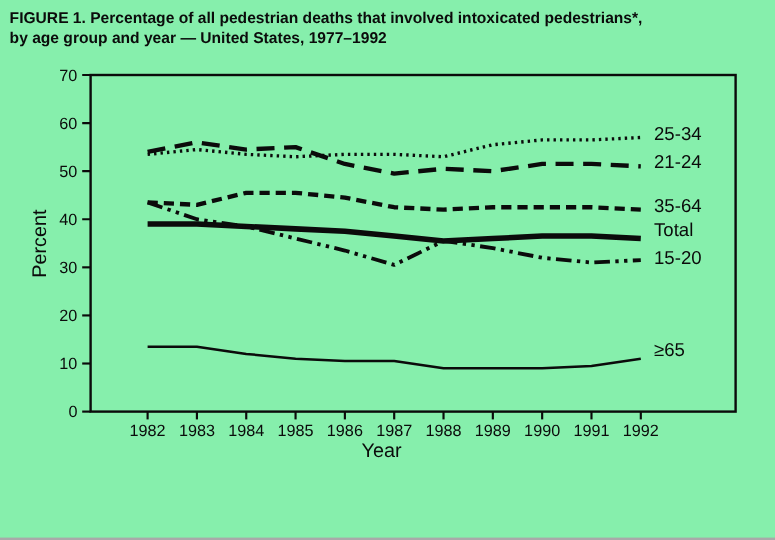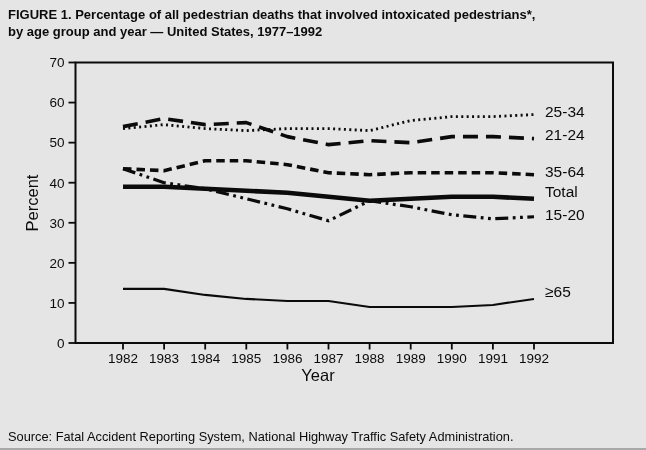--- a/index.html
+++ b/index.html
@@ -1,17 +1,17 @@
 <!DOCTYPE html>
 <html><head>
 <meta charset="utf-8">
 <style>
   html,body{margin:0;padding:0;background:#fff;}
   .page{
-    position:relative;width:646px;height:450px;background:#e5e5e5;
+    position:relative;width:646px;height:450px;background:#86efac;
     font-family:"Liberation Sans",sans-serif;color:#0b0b0b;overflow:hidden;
   }
   .fig-title{
     position:absolute;left:8px;top:6px;width:634px;
     font-size:13px;font-weight:bold;line-height:17px;letter-spacing:0;
   }
   .fig-title .tline{display:block;}
   #chart-svg{position:absolute;left:0;top:40px;}
   .footnote{
     position:absolute;left:8px;top:398px;font-size:12.8px;
@@ -82,15 +82,14 @@
       <polyline points="123,168.68928571428572 164.1,170.69285714285712 205.2,160.67499999999998 246.3,160.67499999999998 287.4,164.68214285714288 328.5,172.69642857142858 369.6,174.70000000000002 410.7,172.69642857142858 451.8,172.69642857142858 492.90000000000003,172.69642857142858 534,174.70000000000002" fill="none" stroke="#0b0b0b" stroke-width="3.6" stroke-linejoin="round" stroke-dasharray="8.5 5"></polyline>
       <text x="545" y="176.70000000000002" font-size="15.5" fill="#0b0b0b">35-64</text>
       <polyline points="123,186.72142857142856 164.1,186.72142857142856 205.2,188.725 246.3,190.72857142857143 287.4,192.73214285714286 328.5,196.7392857142857 369.6,200.74642857142857 410.7,198.74285714285716 451.8,196.7392857142857 492.90000000000003,196.7392857142857 534,198.74285714285716" fill="none" stroke="#0b0b0b" stroke-width="4.6" stroke-linejoin="round"></polyline>
       <text x="545" y="196.74285714285716" font-size="15.5" fill="#0b0b0b">Total</text>
       <polyline points="123,168.68928571428572 164.1,182.71428571428572 205.2,188.725 246.3,198.74285714285716 287.4,208.76071428571427 328.5,220.78214285714284 369.6,200.74642857142857 410.7,206.75714285714287 451.8,214.77142857142857 492.90000000000003,218.77857142857144 534,216.77499999999998" fill="none" stroke="#0b0b0b" stroke-width="3.2" stroke-linejoin="round" stroke-dasharray="13 4.5 2.8 4.5 2.8 4.5"></polyline>
       <text x="545" y="219.77499999999998" font-size="15.5" fill="#0b0b0b">15-20</text>
       <polyline points="123,288.9035714285714 164.1,288.9035714285714 205.2,294.9142857142857 246.3,298.9214285714286 287.4,300.925 328.5,300.925 369.6,306.9357142857143 410.7,306.9357142857143 451.8,306.9357142857143 492.90000000000003,304.9321428571429 534,298.9214285714286" fill="none" stroke="#0b0b0b" stroke-width="2.1" stroke-linejoin="round"></polyline>
       <text x="545" y="296.9214285714286" font-size="15.5" fill="#0b0b0b">≥65</text>
     </svg>
 
-  <div class="source">Source: Fatal Accident Reporting System, National Highway Traffic Safety Administration.</div>
   <div class="bottom-rule"></div>
 </div>
 
 </body></html>

